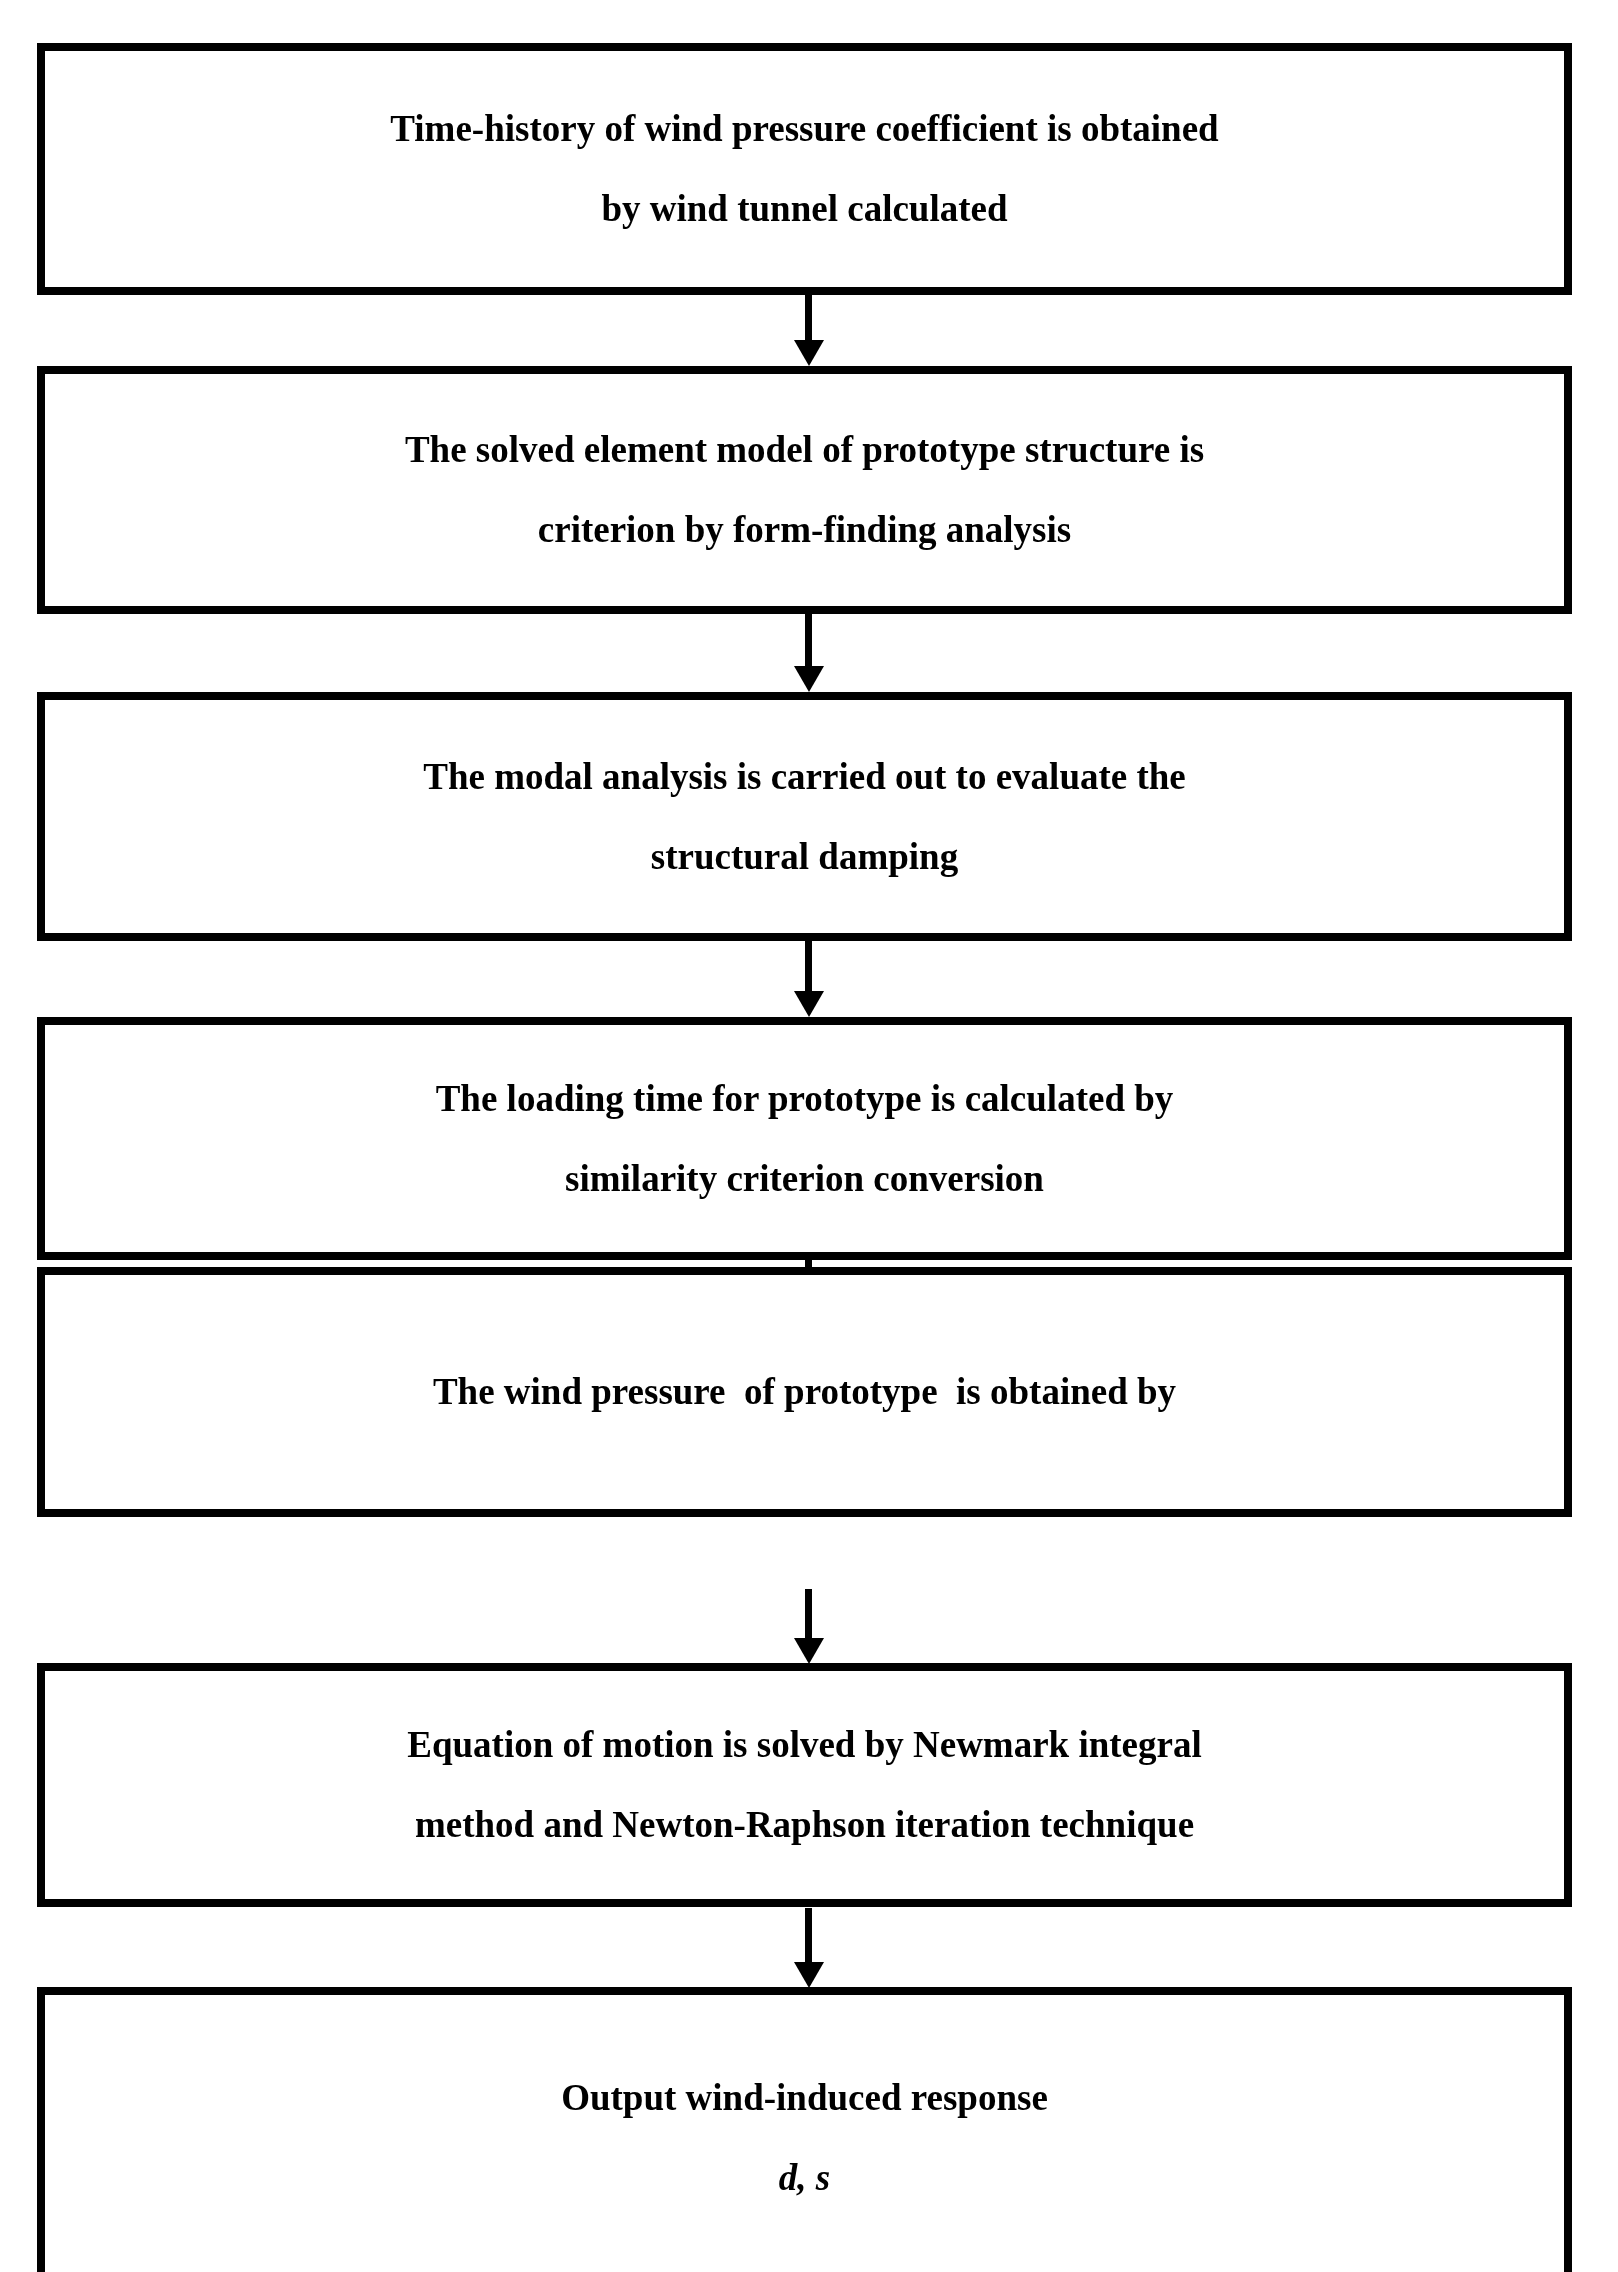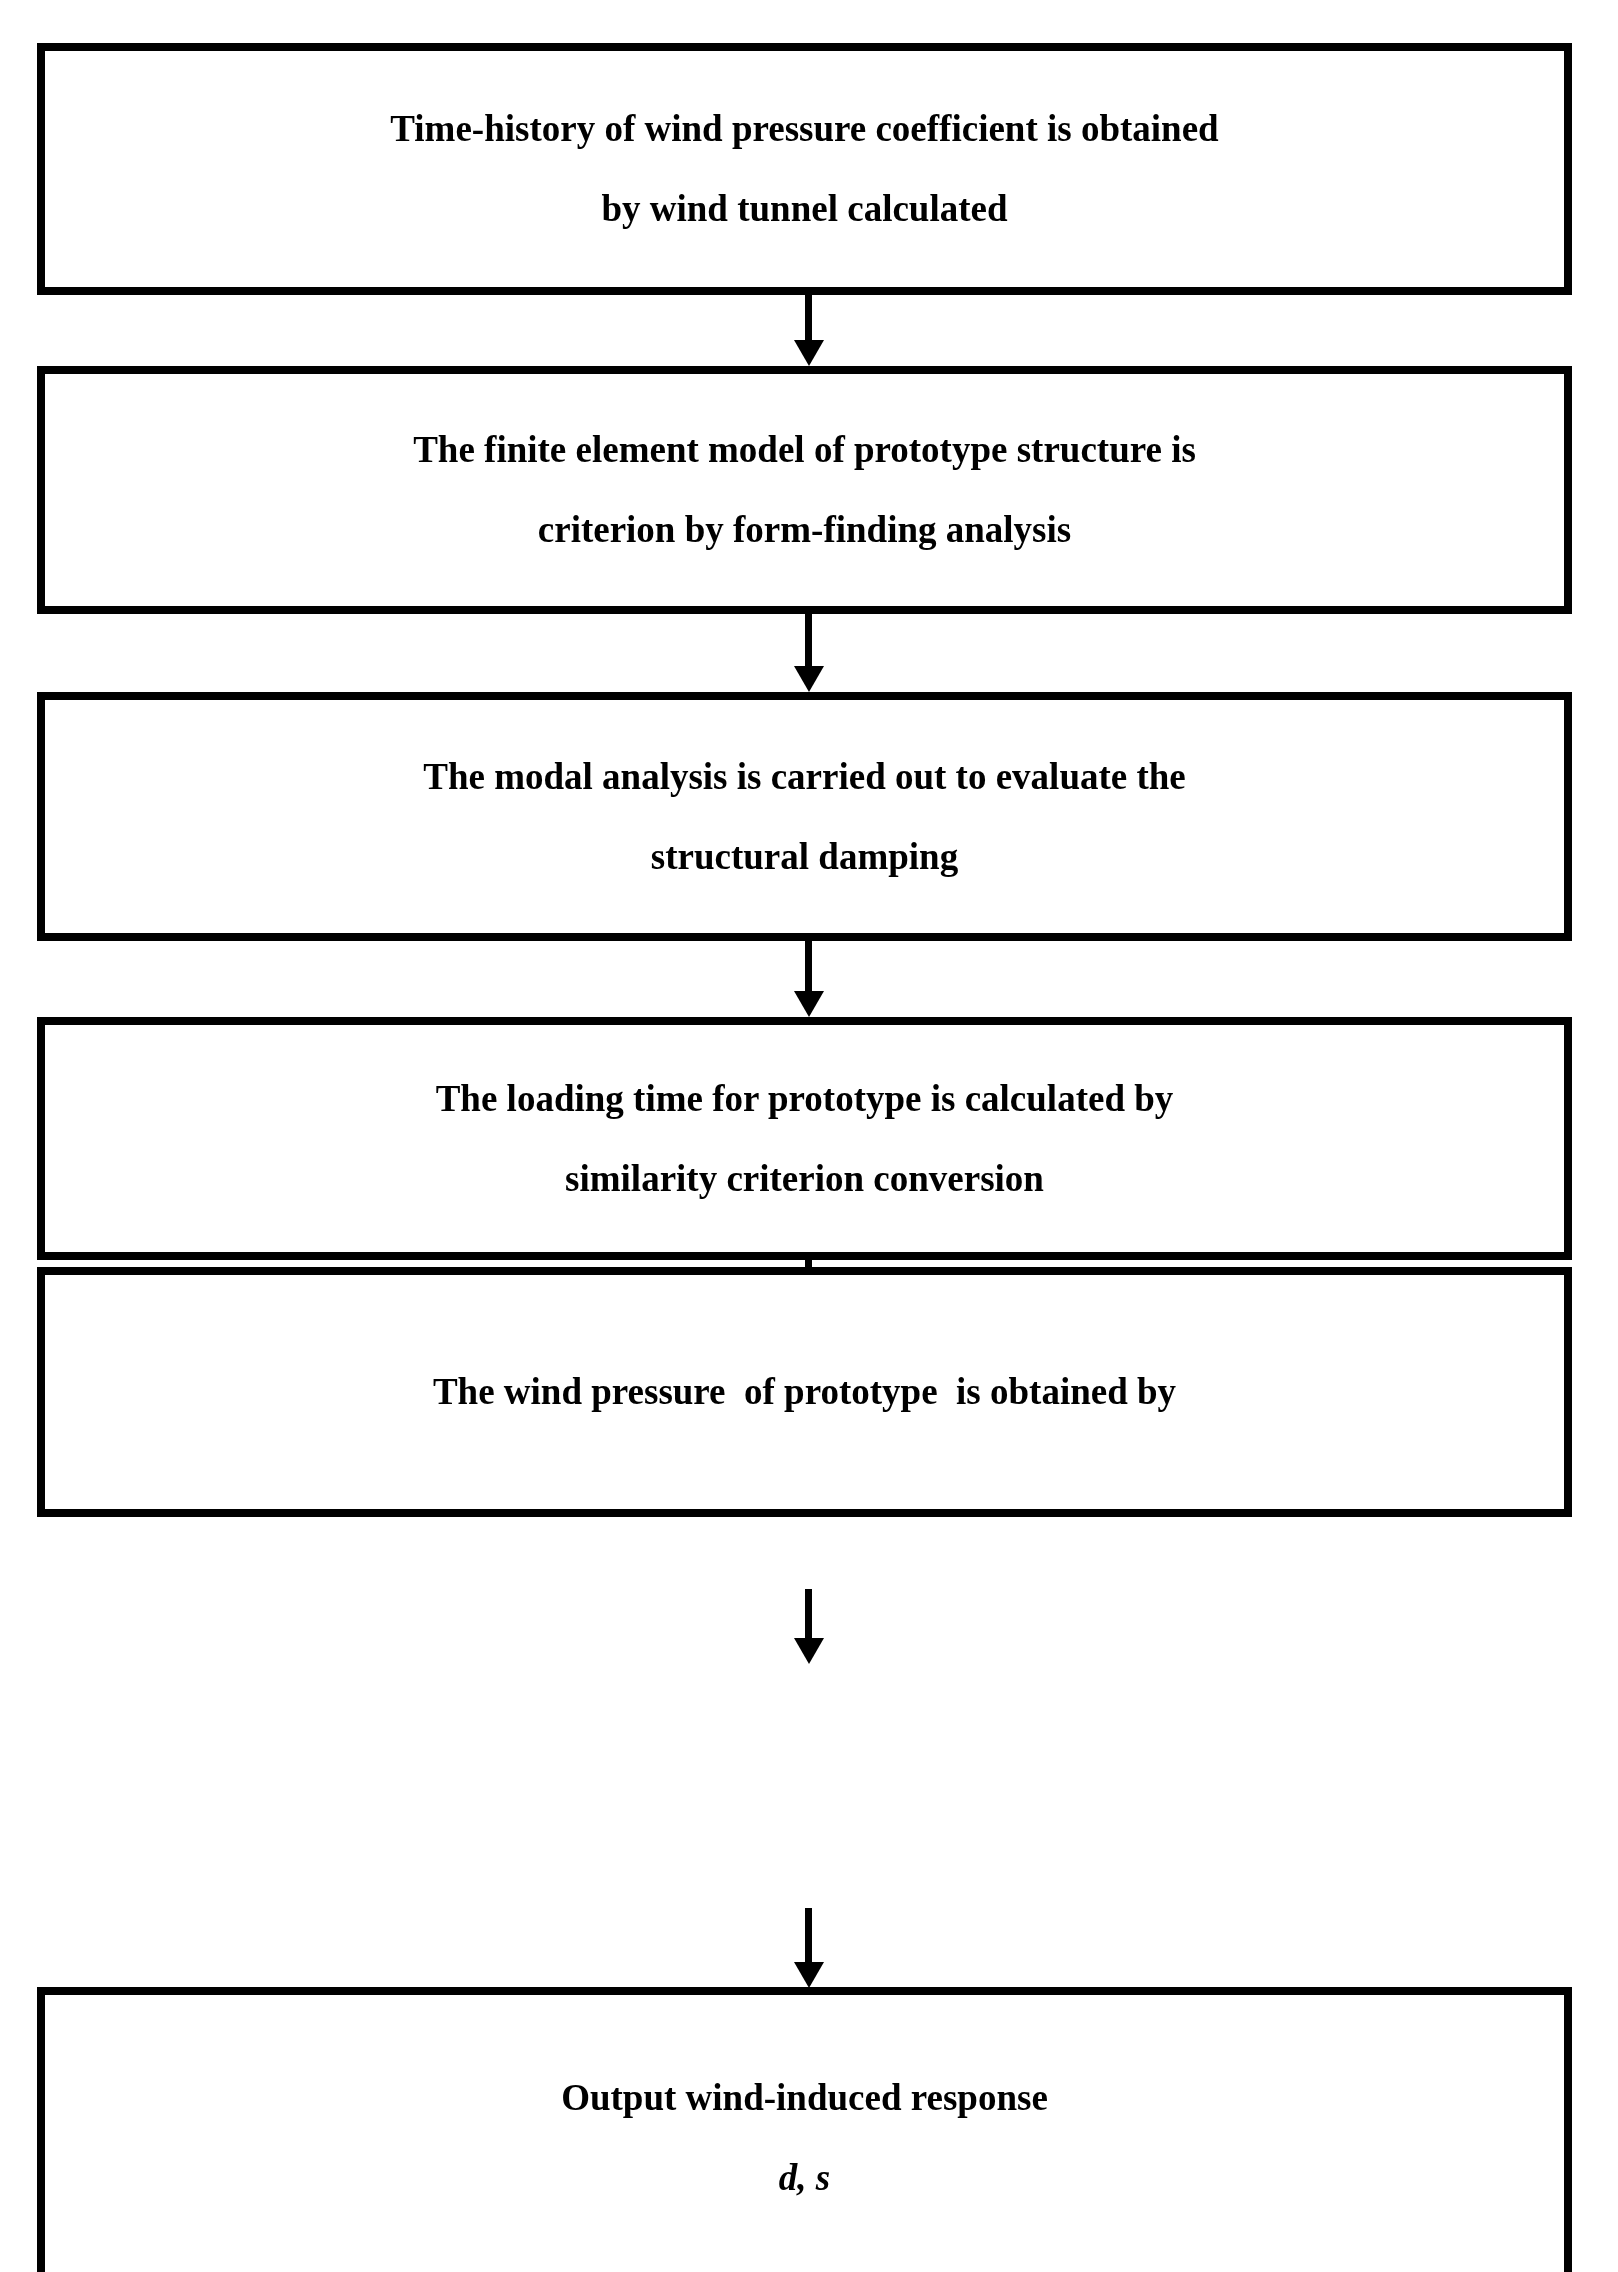--- a/index.html
+++ b/index.html
@@ -83,21 +83,21 @@
     <span class="line">Time-history of wind pressure coefficient is obtained</span>
     <span class="line">by wind tunnel calculated</span>
   </div>
 
   <div class="arrow a1">
     <div class="stem"></div>
     <div class="head"></div>
   </div>
 
   <div class="fbox b2">
-    <span class="line">The finite element model of prototype structure is</span>
+    <span class="line">The solved element model of prototype structure is</span>
     <span class="line">criterion by form-finding analysis</span>
   </div>
 
   <div class="arrow a2">
     <div class="stem"></div>
     <div class="head"></div>
   </div>
 
   <div class="fbox b3">
     <span class="line">The modal analysis is carried out to evaluate the</span>
@@ -121,20 +121,24 @@
 
   <div class="fbox b5">
     <span class="line">The wind pressure  of prototype  is obtained by</span>
   </div>
 
   <div class="arrow a5">
     <div class="stem"></div>
     <div class="head"></div>
   </div>
 
+  <div class="fbox b6">
+    <span class="line">Equation of motion is solved by Newmark integral</span>
+    <span class="line">method and Newton-Raphson iteration technique</span>
+  </div>
 
   <div class="arrow a6">
     <div class="stem"></div>
     <div class="head"></div>
   </div>
 
   <div class="fbox b7">
     <span class="line">Output wind-induced response</span>
     <span class="line italic">d, s</span>
   </div>

